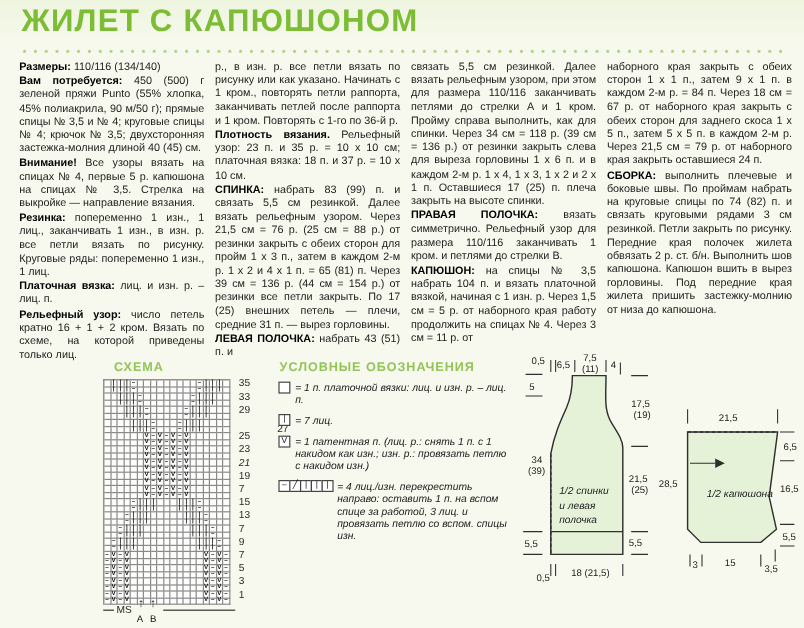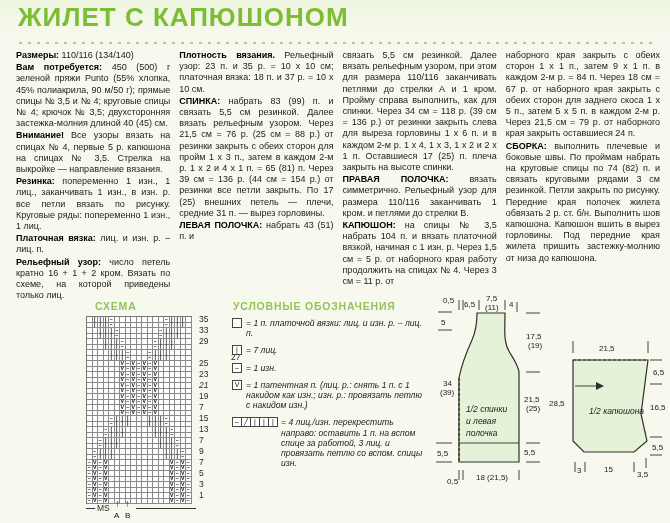--- a/index.html
+++ b/index.html
@@ -82,20 +82,21 @@
 <div class="cols" id="cols">
     <div class="col">
       <p><b>Размеры: </b>110/116 (134/140)</p>
       <p><b>Вам потребуется: </b>450 (500) г зеленой пряжи Punto (55% хлопка, 45% полиакрила, 90 м/50 г); прямые спицы № 3,5 и № 4; круговые спицы № 4; крючок № 3,5; двухсторонняя застежка-молния длиной 40 (45) см.</p>
       <p><b>Внимание! </b>Все узоры вязать на спицах № 4, первые 5 р. капюшона на спицах № 3,5. Стрелка на выкройке — направление вязания.</p>
       <p><b>Резинка: </b>попеременно 1 изн., 1 лиц., заканчивать 1 изн., в изн. р. все петли вязать по рисунку. Круговые ряды: попеременно 1 изн., 1 лиц.</p>
       <p><b>Платочная вязка: </b>лиц. и изн. р. – лиц. п.</p>
       <p><b>Рельефный узор: </b>число петель кратно 16 + 1 + 2 кром. Вязать по схеме, на которой приведены только лиц.</p>
     </div>
     <div class="col">
+      <p>р., в изн. р. все петли вязать по рисунку или как указано. Начинать с 1 кром., повторять петли раппорта, заканчивать петлей после раппорта и 1 кром. Повторять с 1-го по 36-й р.</p>
       <p><b>Плотность вязания. </b>Рельефный узор: 23 п. и 35 р. = 10 х 10 см; платочная вязка: 18 п. и 37 р. = 10 х 10 см.</p>
       <p><b>СПИНКА: </b>набрать 83 (99) п. и связать 5,5 см резинкой. Далее вязать рельефным узором. Через 21,5 см = 76 р. (25 см = 88 р.) от резинки закрыть с обеих сторон для пройм 1 х 3 п., затем в каждом 2-м р. 1 х 2 и 4 х 1 п. = 65 (81) п. Через 39 см = 136 р. (44 см = 154 р.) от резинки все петли закрыть. По 17 (25) внешних петель — плечи, средние 31 п. — вырез горловины.</p>
       <p><b>ЛЕВАЯ ПОЛОЧКА: </b>набрать 43 (51) п. и</p>
     </div>
     <div class="col">
       <p>связать 5,5 см резинкой. Далее вязать рельефным узором, при этом для размера 110/116 заканчивать петлями до стрелки А и 1 кром. Пройму справа выполнить, как для спинки. Через 34 см = 118 р. (39 см = 136 р.) от резинки закрыть слева для выреза горловины 1 х 6 п. и в каждом 2-м р. 1 х 4, 1 х 3, 1 х 2 и 2 х 1 п. Оставшиеся 17 (25) п. плеча закрыть на высоте спинки.</p>
       <p><b>ПРАВАЯ ПОЛОЧКА: </b>вязать симметрично. Рельефный узор для размера 110/116 заканчивать 1 кром. и петлями до стрелки В.</p>
       <p><b>КАПЮШОН: </b>на спицы № 3,5 набрать 104 п. и вязать платочной вязкой, начиная с 1 изн. р. Через 1,5 см = 5 р. от наборного края работу продолжить на спицах № 4. Через 3 см = 11 р. от</p>
     </div>
     <div class="col">
@@ -785,24 +786,20 @@
 <div class="legend" id="legend">
     <div class="lg-item">
       <span class="lg-box"></span>
       <span class="lg-text">= 1 п. платочной вязки: лиц. и изн. р. – лиц. п.</span>
     </div>
     <div class="lg-item">
       <span class="lg-box">|</span>
       <span class="lg-text">= 7 лиц.</span>
     </div>
     <div class="lg-item">
-      <span class="lg-box">–</span>
-      <span class="lg-text">= 1 изн.</span>
-    </div>
-    <div class="lg-item">
       <span class="lg-box">V</span>
       <span class="lg-text">= 1 патентная п. (лиц. р.: снять 1 п. с 1 накидом как изн.; изн. р.: провязать петлю с накидом изн.)</span>
     </div>
     <div class="lg-item">
       <span class="lg-strip">
         <span class="lg-box">–</span>
         <span class="lg-box">╱</span>
         <span class="lg-box">|</span>
         <span class="lg-box">|</span>
         <span class="lg-box">|</span>

